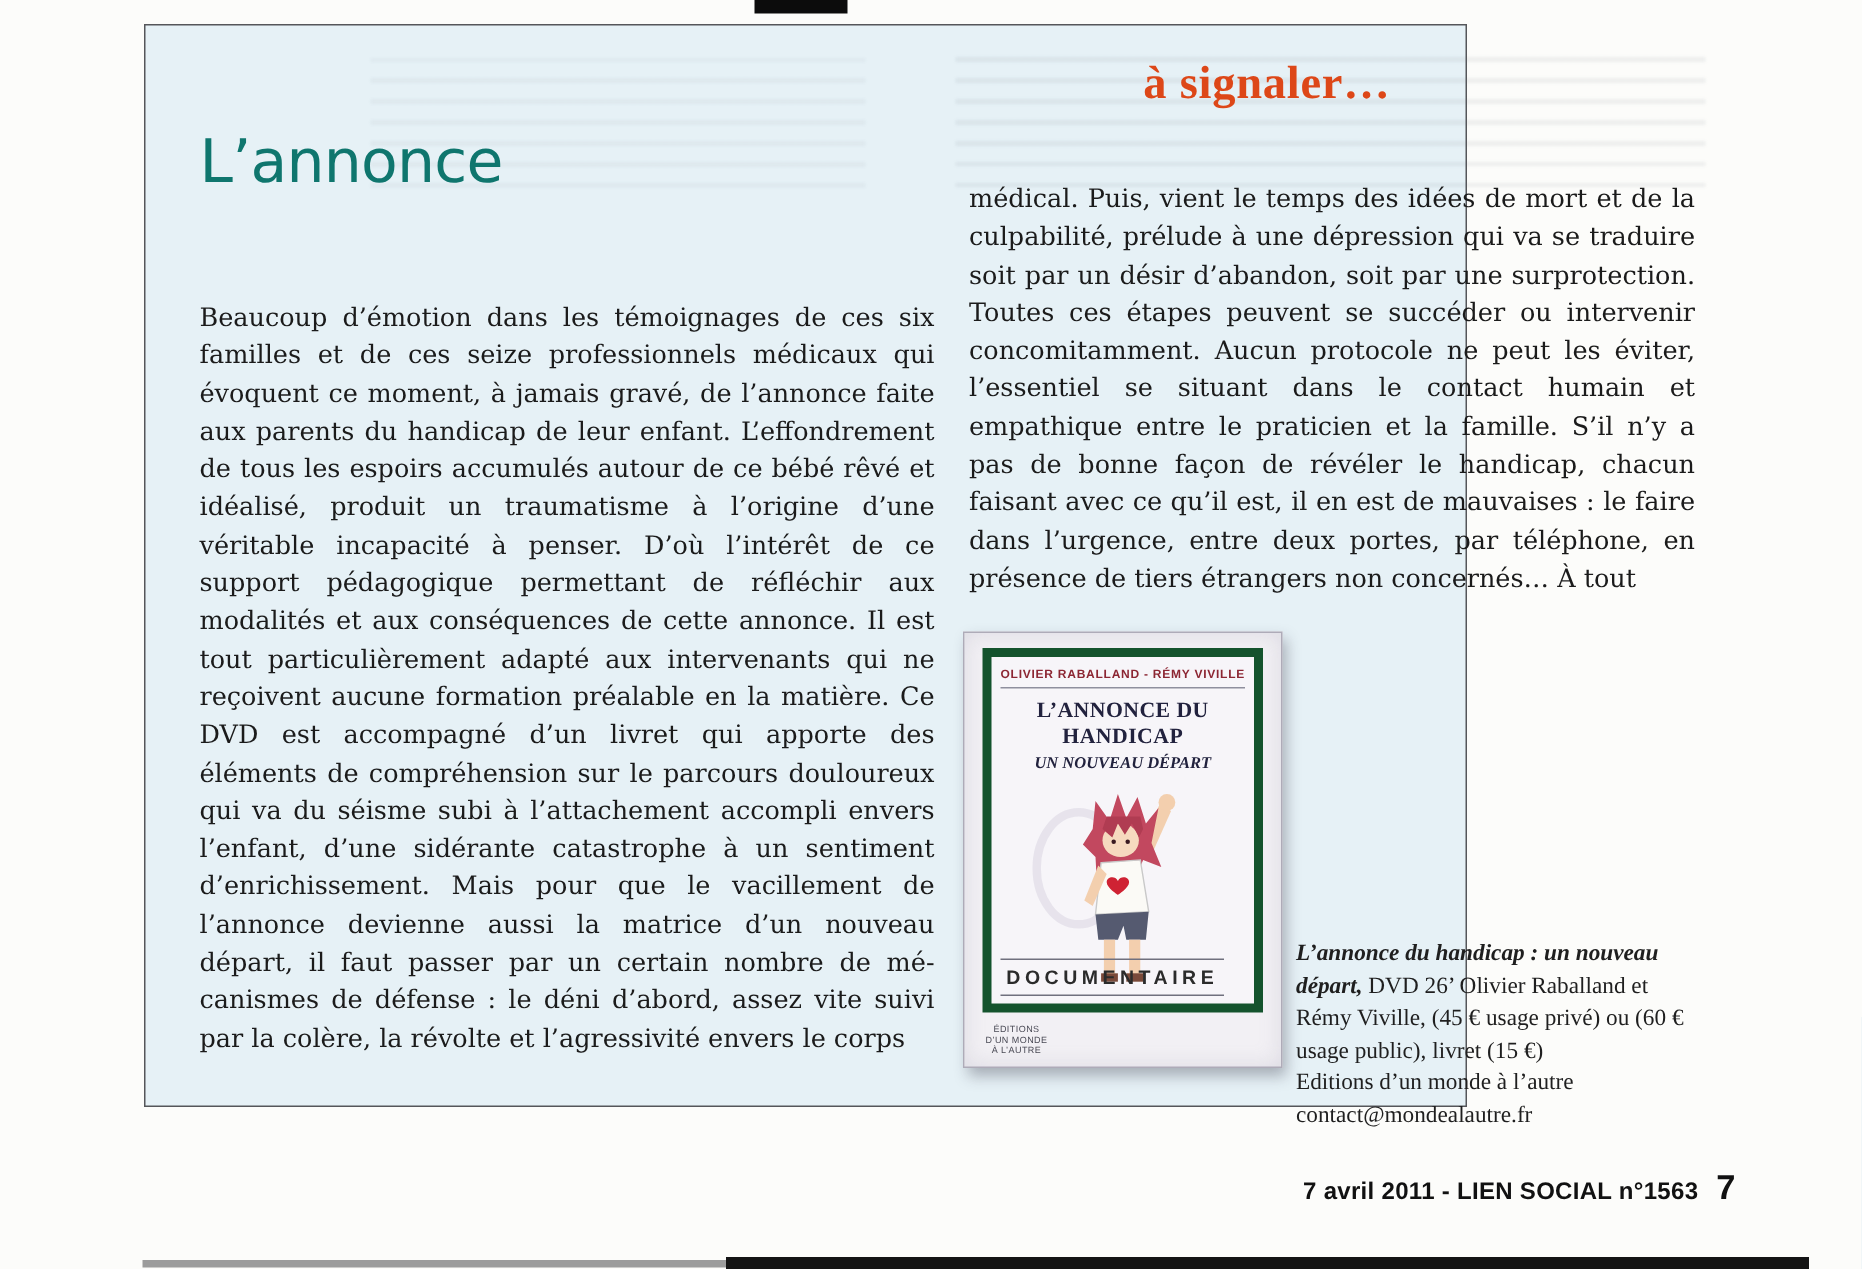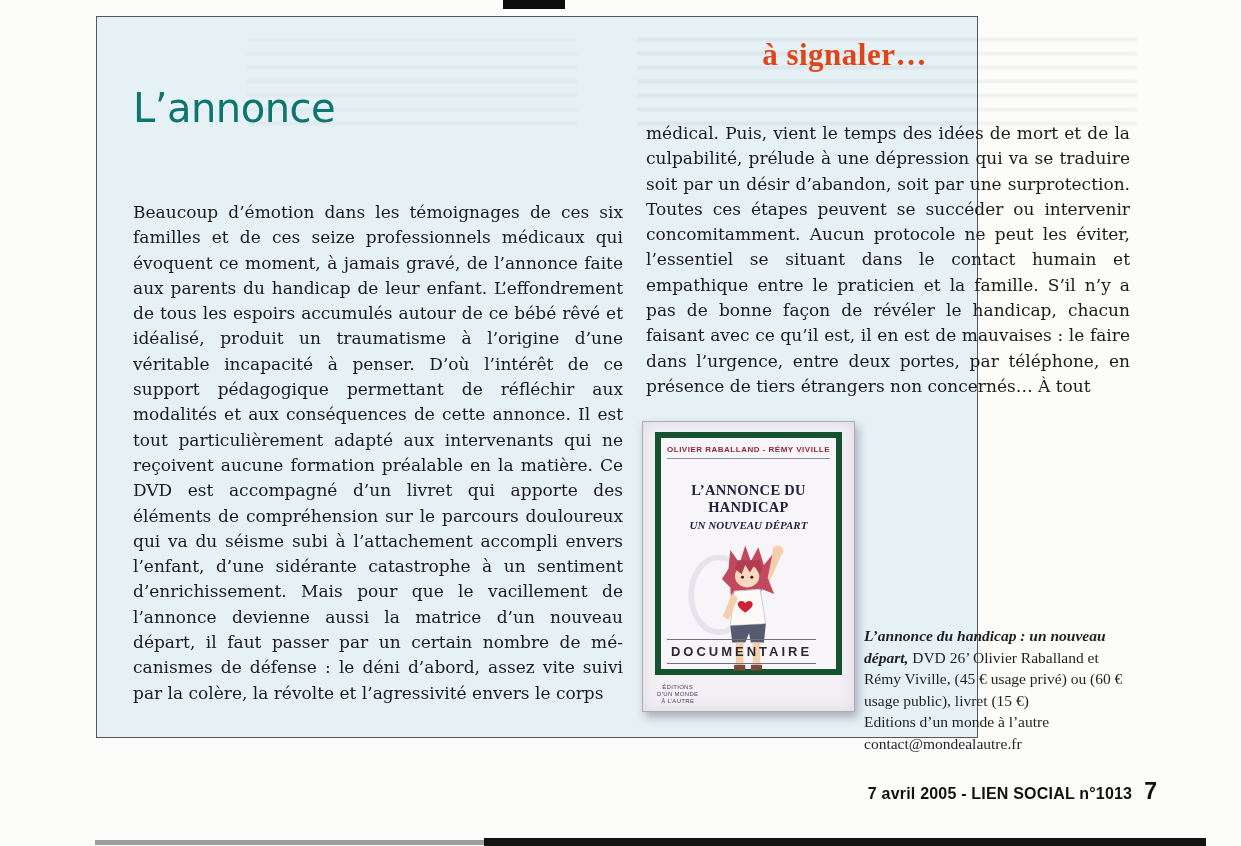--- a/index.html
+++ b/index.html
@@ -72,21 +72,21 @@
     padding:4px 6px; text-align:center;
   }
   .dvd-authors {
     font-family:"Liberation Sans", sans-serif;
     font-size:8px; font-weight:bold; letter-spacing:0.5px;
     color:#8c2633; padding:3px 0 4px;
     border-bottom:1px solid #8f8f9e;
     text-transform:uppercase;
   }
   .dvd-title {
-    margin-top:23px;
+    margin-top:7px;
     font-family:"Liberation Serif", serif;
     font-weight:bold; font-size:14.5px; letter-spacing:0.3px;
     color:#22223e;
   }
   .dvd-subtitle {
     margin-top:3px;
     font-family:"Liberation Serif", serif;
     font-style:italic; font-weight:bold; font-size:11px;
     color:#22223e;
   }
@@ -182,20 +182,20 @@
       <p class="caption-p">
         <span class="caption-lead">L’annonce du handicap : un nouveau départ,</span>
         <span class="caption-body">DVD 26’ Olivier Raballand et Rémy Viville, (45 € usage privé) ou (60 € usage public), livret (15 €)</span>
       </p>
       <div class="caption-line">Editions d’un monde à l’autre</div>
       <div class="caption-line">contact@mondealautre.fr</div>
     </div>
   </div>
 
   <div class="footer">
-    <span class="footer-issue">7 avril 2005 - LIEN SOCIAL n°1013</span>
+    <span class="footer-issue">7 avril 2011 - LIEN SOCIAL n°1563</span>
     <span class="footer-page">7</span>
   </div>
 
   <div class="scan-bar scan-bar-bottom-light"></div>
   <div class="scan-bar scan-bar-bottom-dark"></div>
 
 </div>
 
 </body></html>

